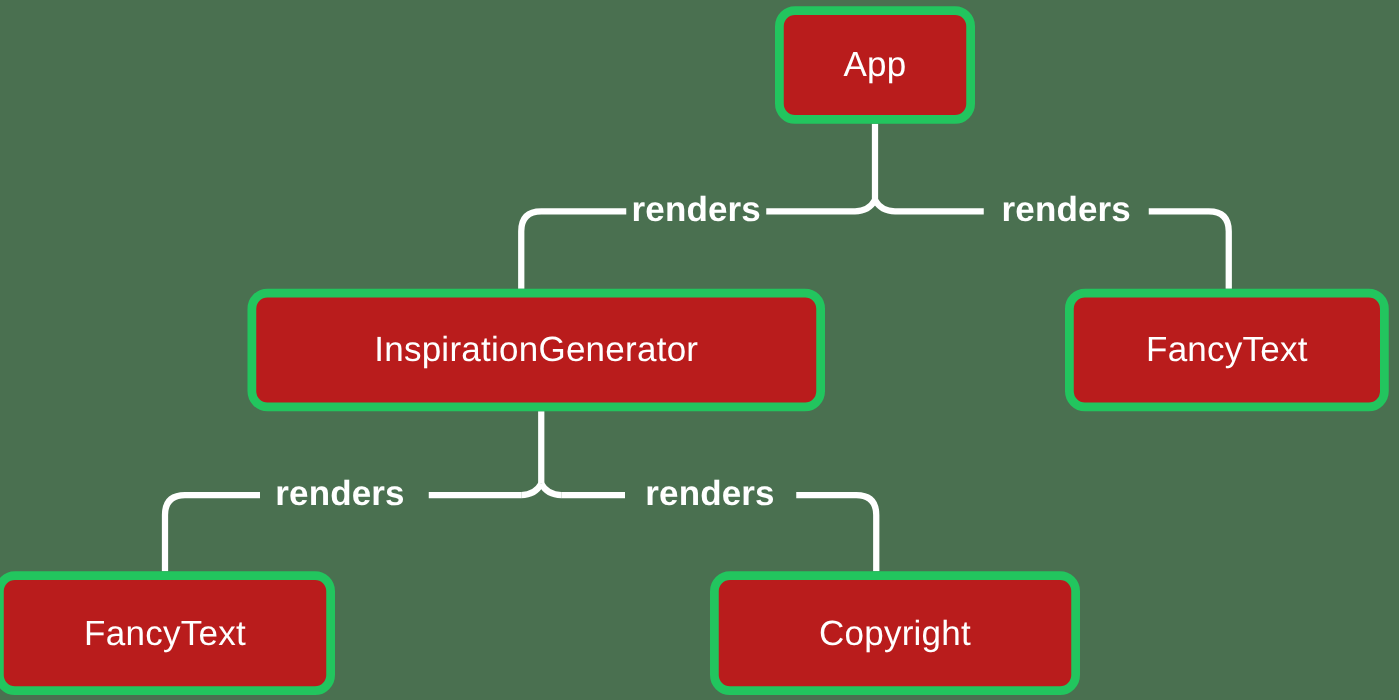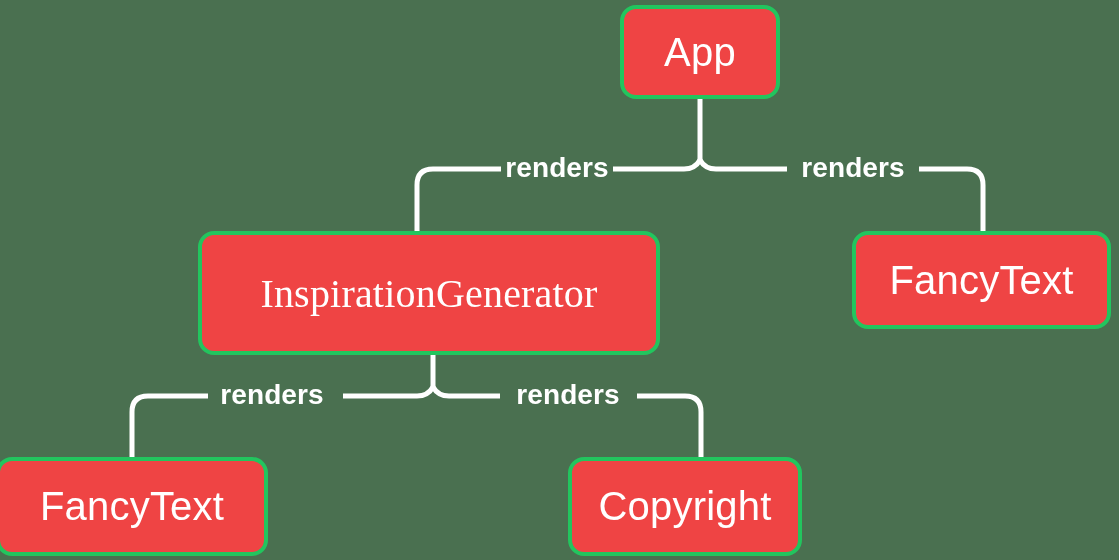--- a/index.html
+++ b/index.html
@@ -22,38 +22,38 @@
     position: absolute;
     left: 0;
     top: 0;
     width: 1119px;
     height: 560px;
     pointer-events: none;
   }
   .node {
     position: absolute;
     box-sizing: border-box;
-    background: #ef4444;
-    border: 4px solid #22c55e;
+    background: #b91c1c;
+    border: 7px solid #22c55e;
     border-radius: 16px;
     display: flex;
     align-items: center;
     justify-content: center;
     color: #ffffff;
-    font-size: 40px;
+    font-size: 28px;
     font-weight: 400;
     letter-spacing: 0.2px;
     white-space: nowrap;
     z-index: 2;
   }
   .node-app      { left: 620px; top: 5px;   width: 160px; height: 94px; }
-  .node-inspgen  { left: 198px; top: 231px; width: 462px; height: 124px; font-family: Liberation Serif, serif; }
+  .node-inspgen  { left: 198px; top: 231px; width: 462px; height: 98px; }
   .node-fancy-r  { left: 852px; top: 231px; width: 259px; height: 98px; }
   .node-fancy-bl { left: -4px;  top: 457px; width: 272px; height: 99px; }
-  .node-copy     { left: 568px; top: 457px; width: 234px; height: 99px; }
+  .node-copy     { left: 568px; top: 457px; width: 296px; height: 99px; }
 
   .edge-label {
     position: absolute;
     color: #ffffff;
     font-size: 28px;
     font-weight: 600;
     letter-spacing: 0.1px;
     white-space: nowrap;
     transform: translate(-50%, -50%);
     z-index: 3;

